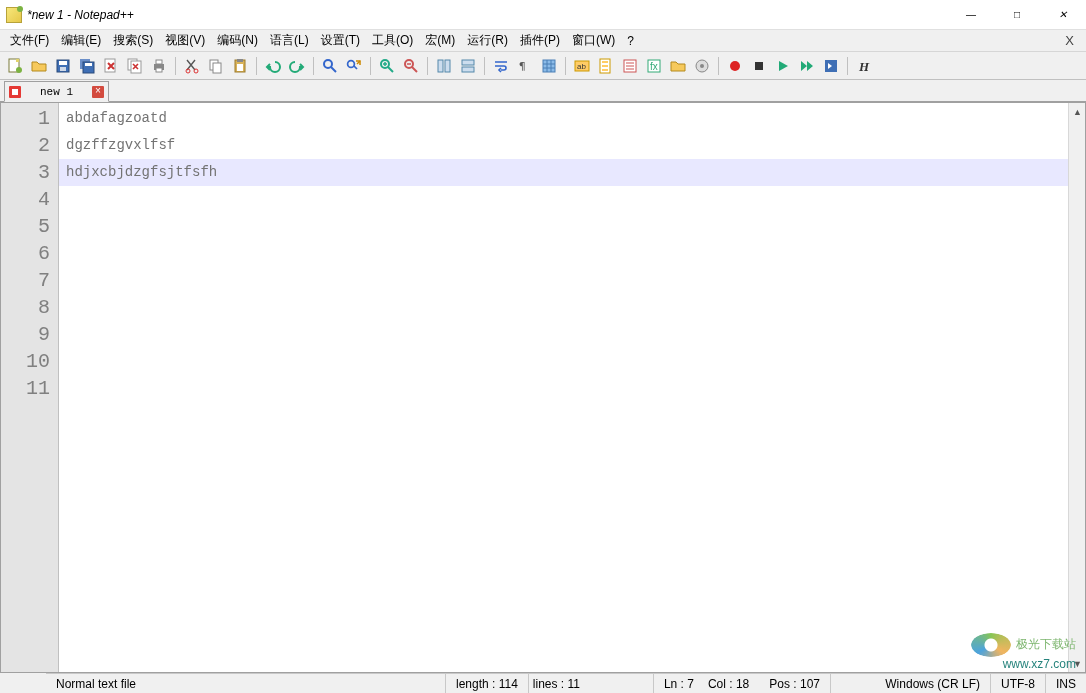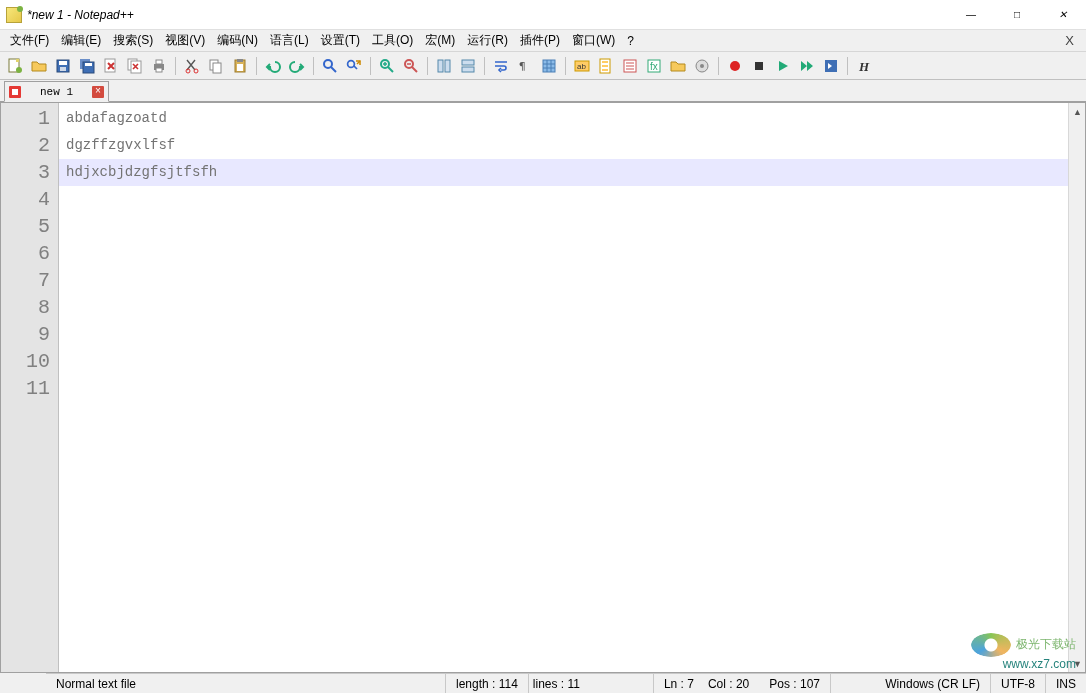--- a/index.html
+++ b/index.html
@@ -473,21 +473,21 @@
     <div class="downarrow">▼</div>
   </div>
 </div>
 
 <div class="statusbar">
   <div class="cell first" style="width:400px">Normal text file</div>
   <div class="cell">length : 114</div>
   <div class="cell" style="border-right:none;padding-left:4px">lines : 11</div>
   <div class="spacer cell" style="border-right:1px solid #c8c8c8"></div>
   <div class="cell" style="border-right:none">Ln : 7</div>
-  <div class="cell" style="border-right:none;padding-left:4px">Col : 20</div>
+  <div class="cell" style="border-right:none;padding-left:4px">Col : 18</div>
   <div class="cell">Pos : 107</div>
   <div class="cell" style="width:160px;justify-content:flex-end">Windows (CR LF)</div>
   <div class="cell">UTF-8</div>
   <div class="cell" style="border-right:none">INS</div>
 </div>
 
 <div class="watermark">
   <span class="logo"></span>
   <span>极光下载站</span><br>
   <span style="color:#0f766e">www.xz7.com</span>

